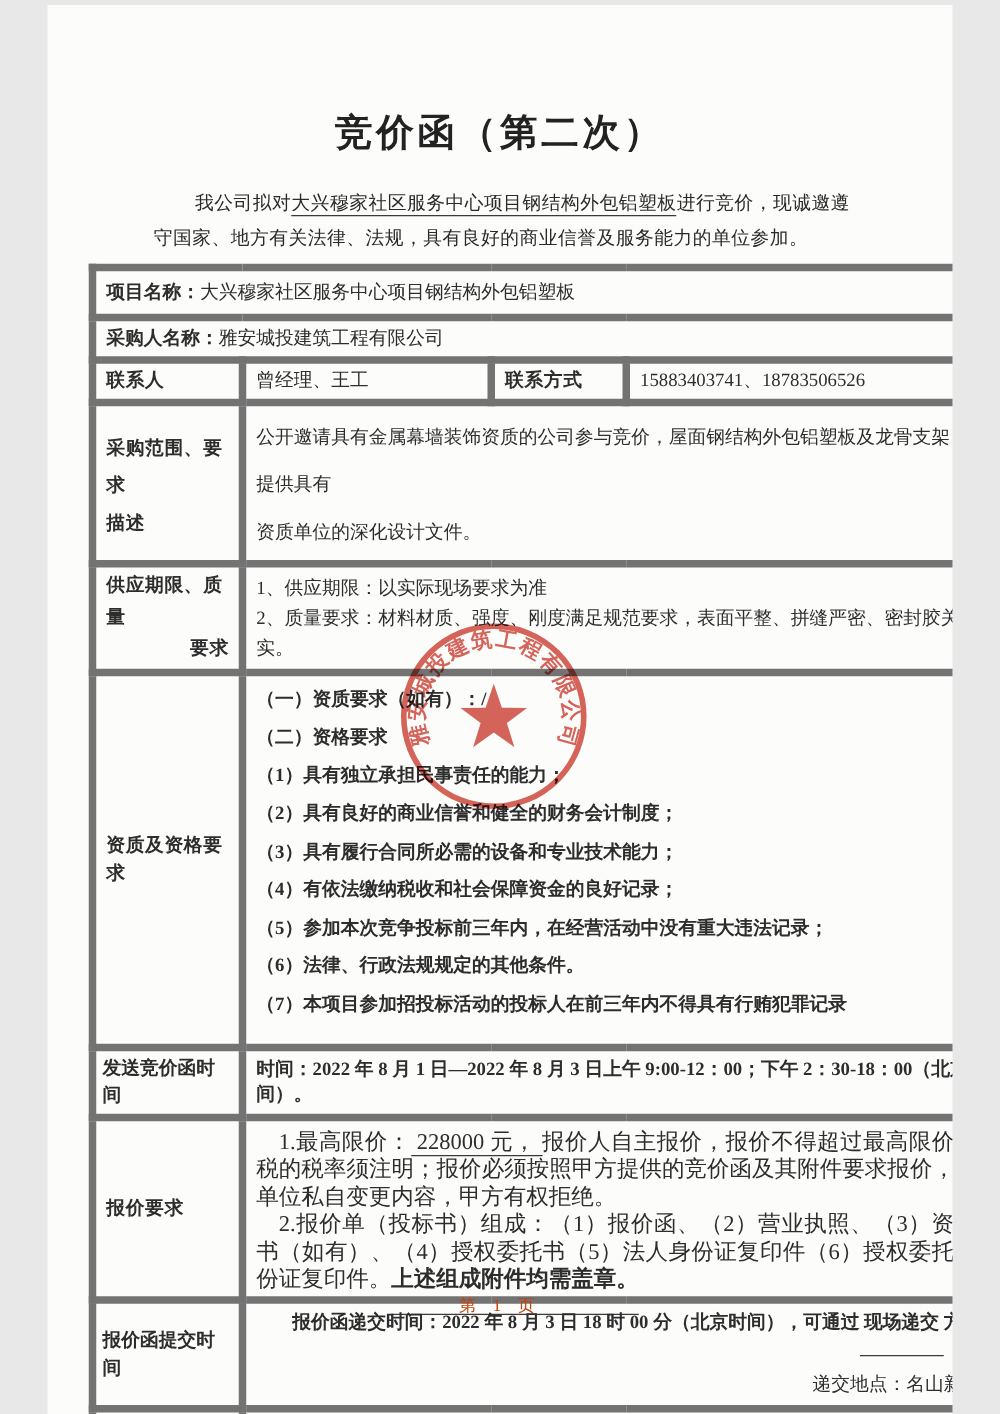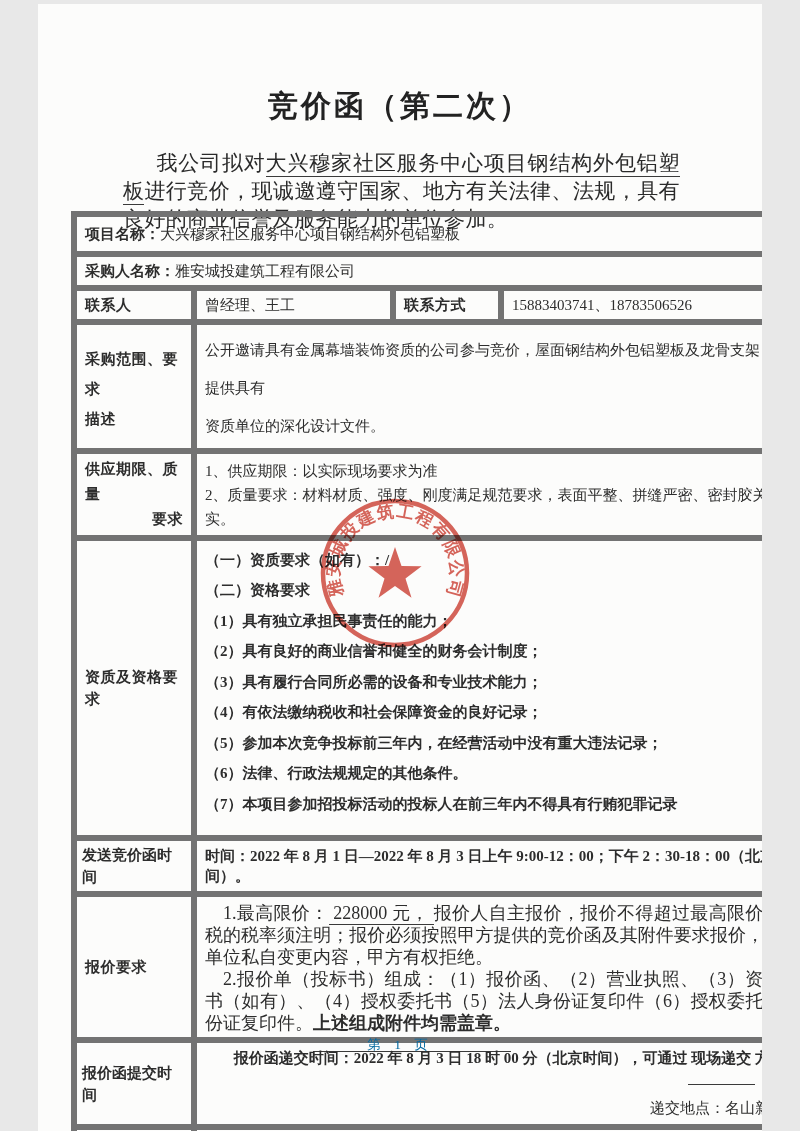--- a/index.html
+++ b/index.html
@@ -16,21 +16,21 @@
   .doc-title {
     margin-top:82px;
     text-align:center;
     font-size:30px;
     font-weight:bold;
     letter-spacing:3px;
     color:#222;
   }
   .intro {
     margin:22px 82px 0 85px;
-    font-size:21px;
+    font-size:15px;
     line-height:28px;
     letter-spacing:0.4px;
     text-align:justify;
   }
   .indent { display:inline-block; width:33px; }
   .u { border-bottom:1px solid #3a3a3a; padding-bottom:1px; }
   .ub { font-weight:bold; border-bottom:1px solid #3a3a3a; padding-bottom:18px; }
   .b { font-weight:bold; }
 
   table.main {
@@ -49,21 +49,21 @@
   }
   td.lbl { font-weight:bold; padding-left:6px; letter-spacing:0.5px; }
   td.top { vertical-align:top; }
   .wide-lines div { line-height:38px; }
   .qual-list { padding:10px 0 4px 20px;font-weight:bold; }
   .qual-list div { margin-bottom:11.5px; line-height:19px; }
   .small { font-size:18px; line-height:21px; }
   .p-indent { text-indent:1em; text-align:justify; }
   .footer {
     position:absolute; left:0; top:1032px; width:100%;
-    text-align:center; font-size:13.5px; letter-spacing:5px; color:#0369a1;
+    text-align:center; font-size:13.5px; letter-spacing:5px; color:#c2410c;
   }
   .stamp {
     position:absolute; left:276px; top:488px;
     width:162px; height:162px;
     color:#cf4337;
     opacity:0.82;
     mix-blend-mode:multiply;
     pointer-events:none;
   }
   .stamp svg { width:100%; height:100%; }

